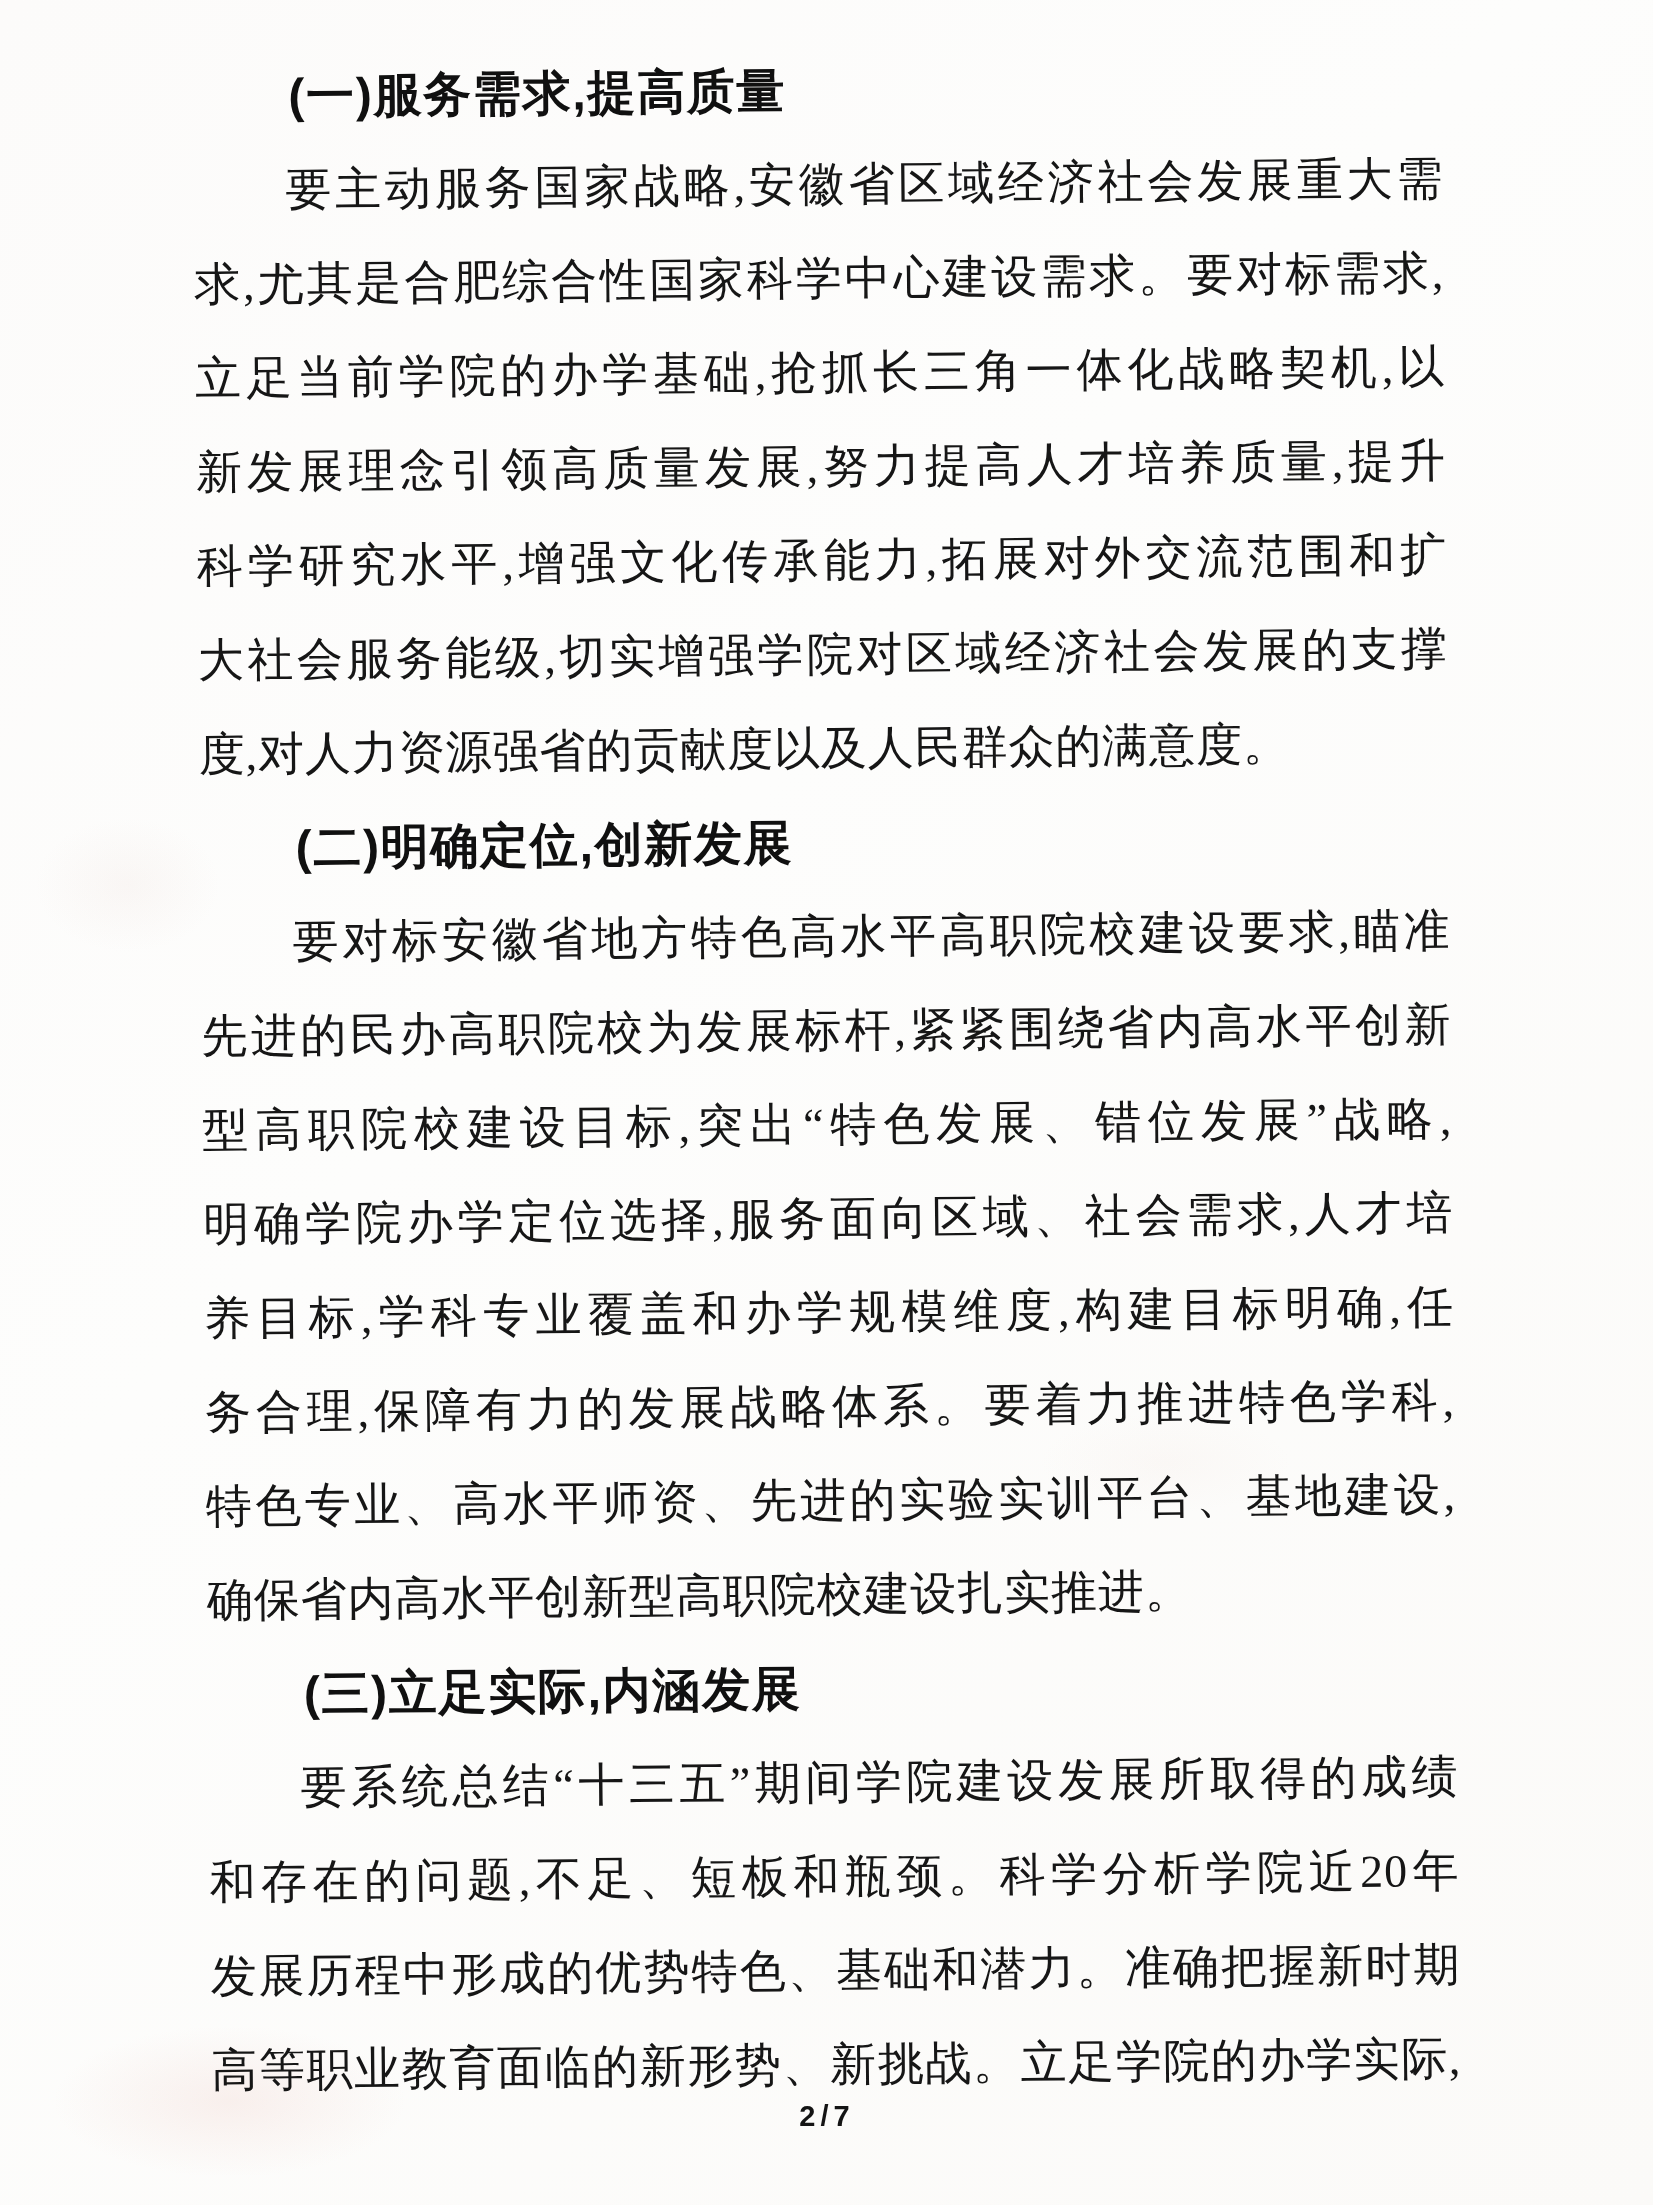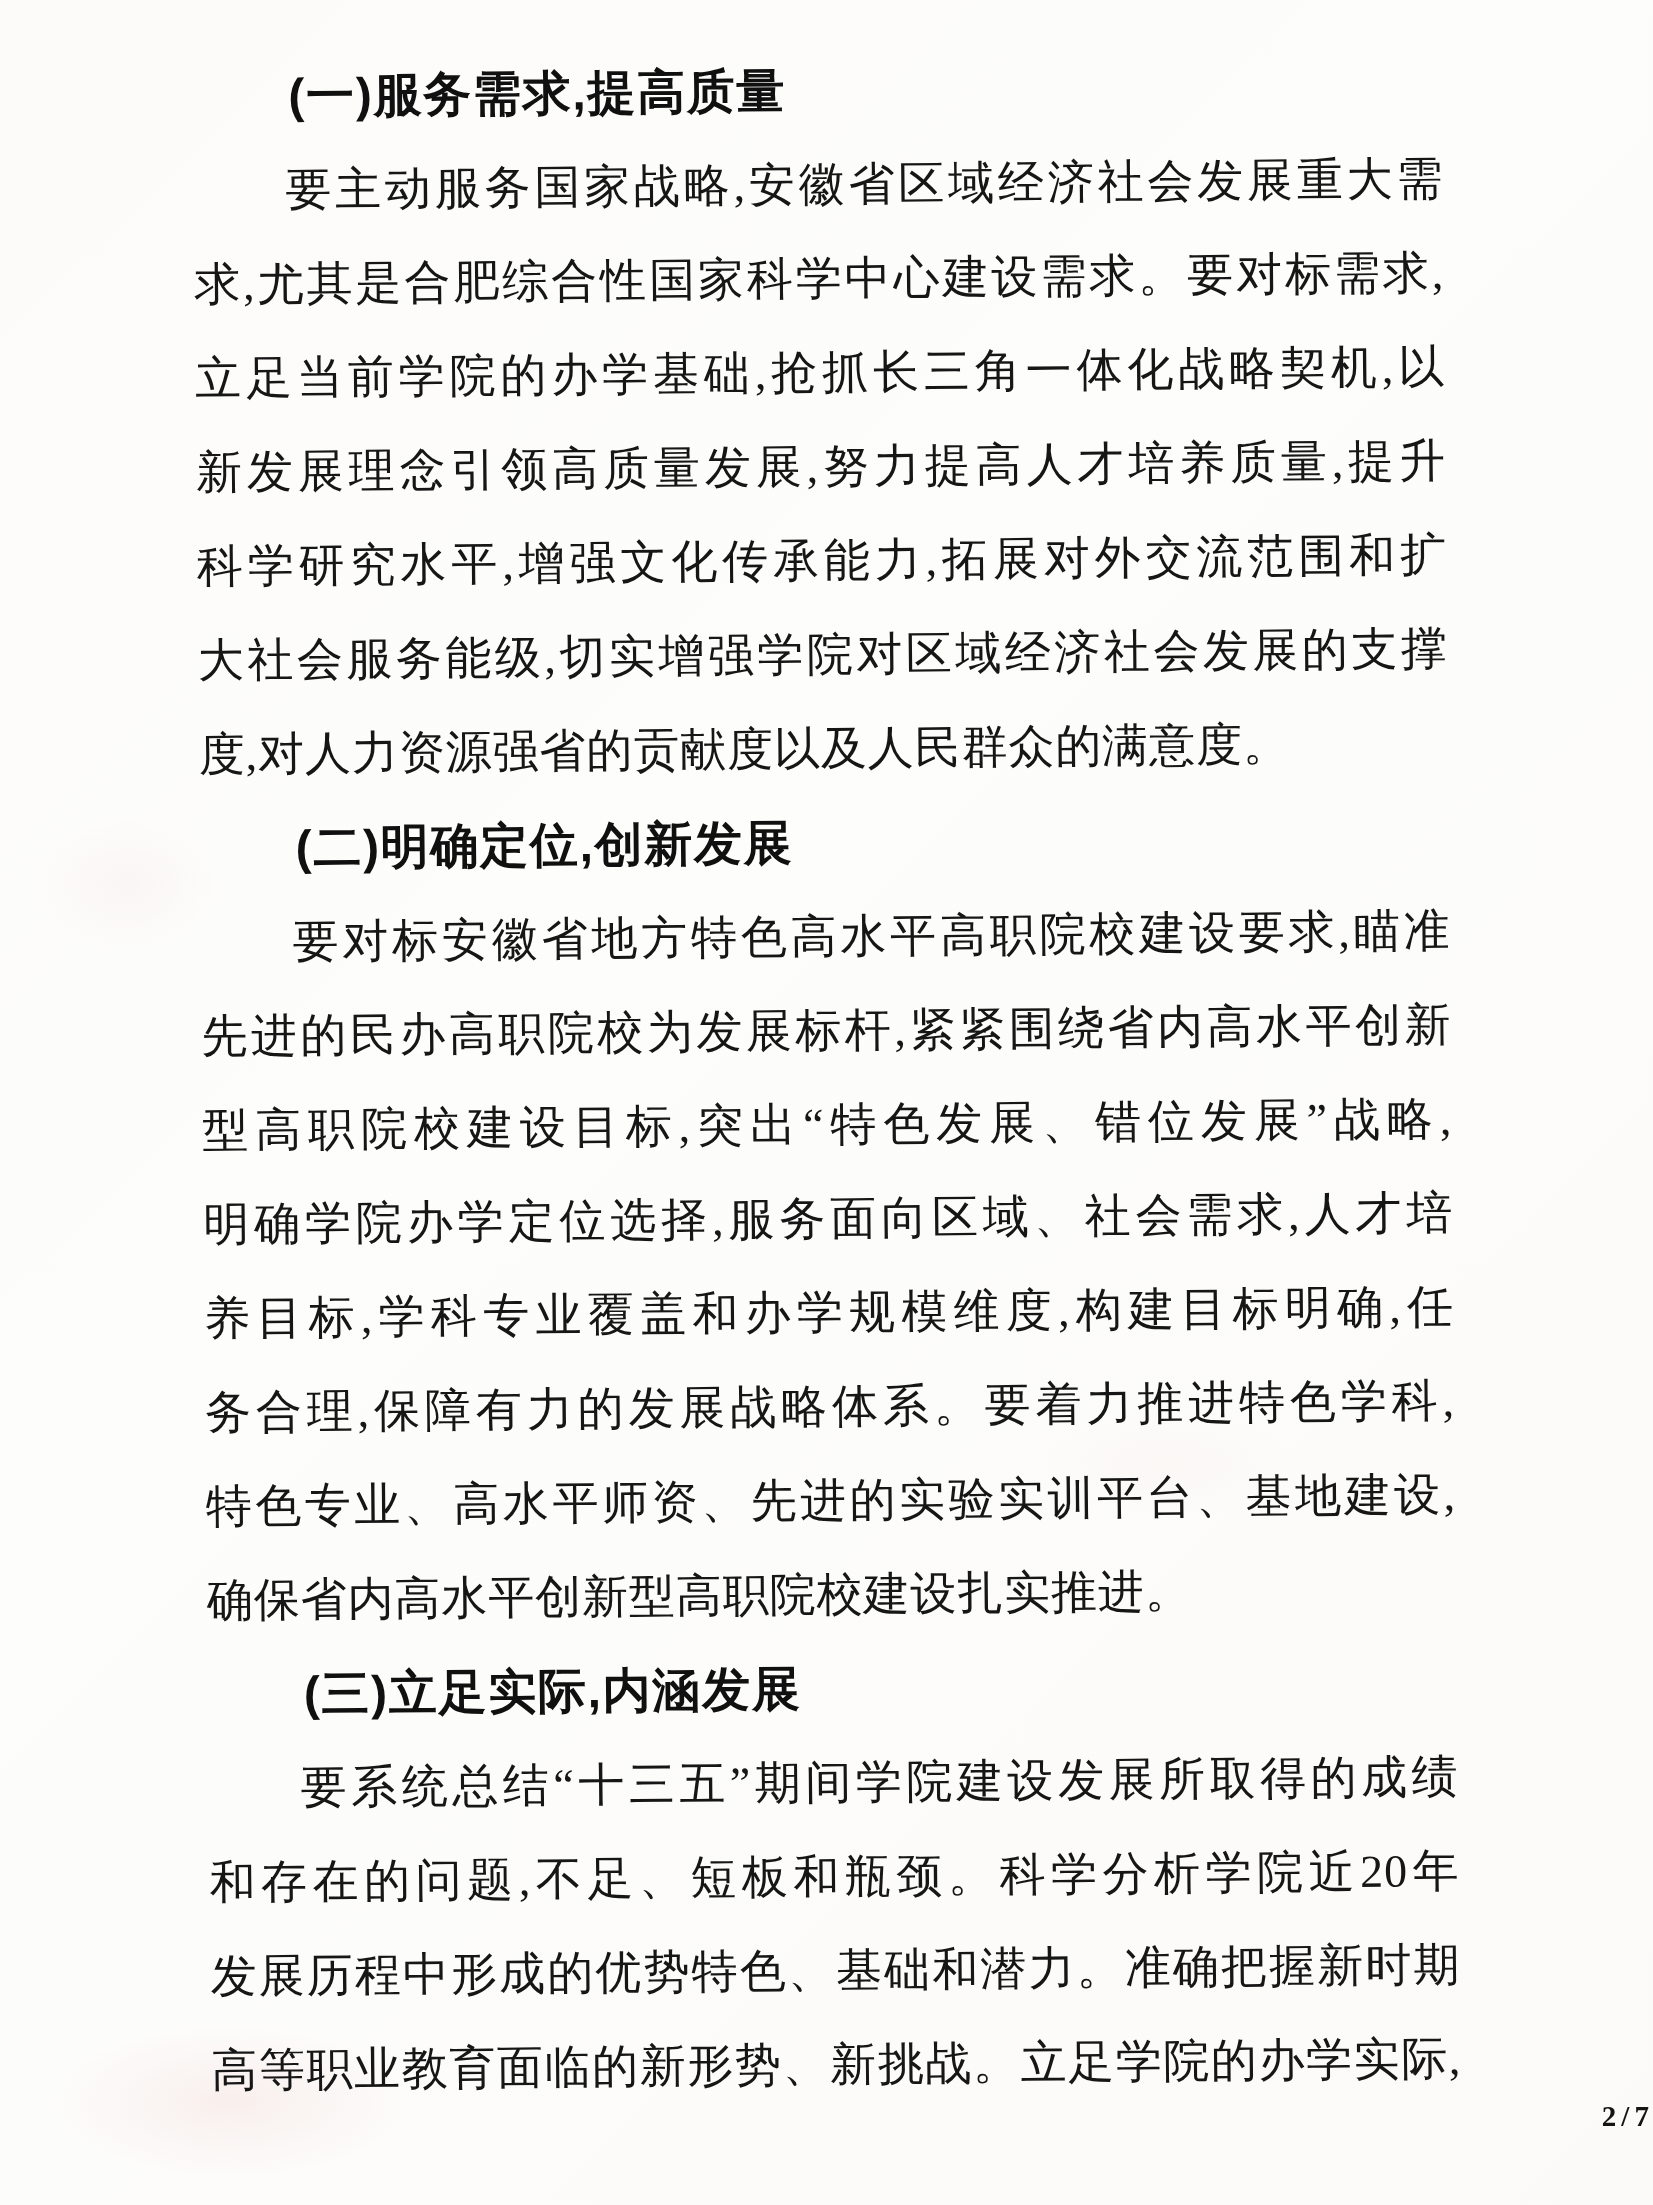--- a/index.html
+++ b/index.html
@@ -69,22 +69,22 @@
     text-align: left;
     text-align-last: left;
     color: #101010;
     letter-spacing: 1.7px;
   }
   .footer {
     position: absolute;
     left: 0;
     top: 2100px;
     width: 100%;
-    text-align: right;
-    font-family: Liberation Serif, serif;
+    text-align: center;
+    font-family: Liberation Sans, sans-serif;
     font-size: 29px;
     font-weight: bold;
     letter-spacing: 5.1px;
     color: #141414;
   }
 </style>
 </head>
 <body>
 
 <div class="page">

